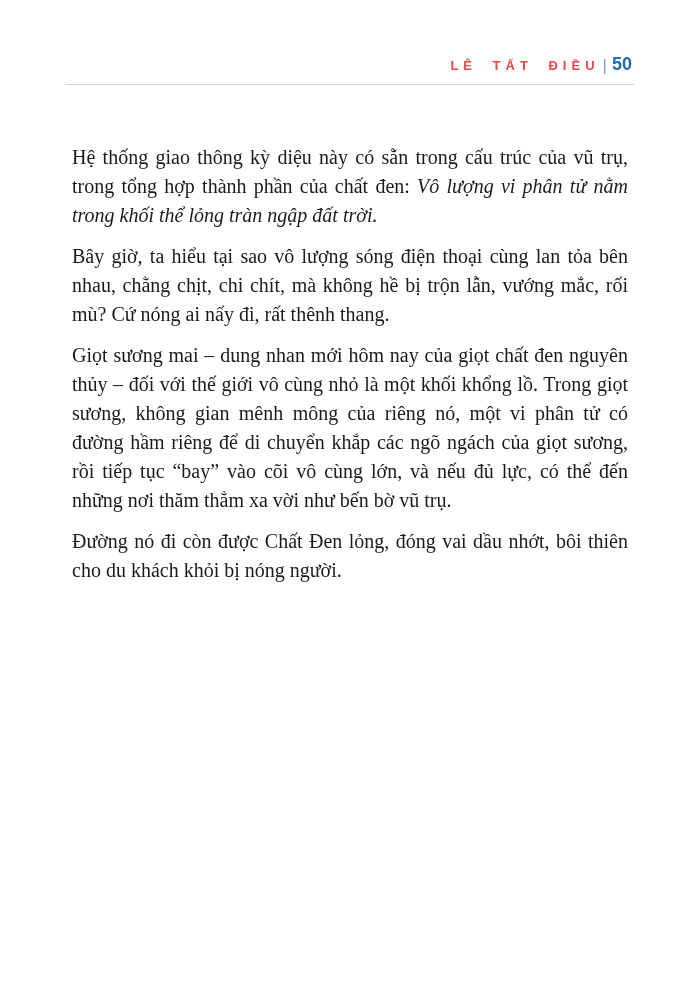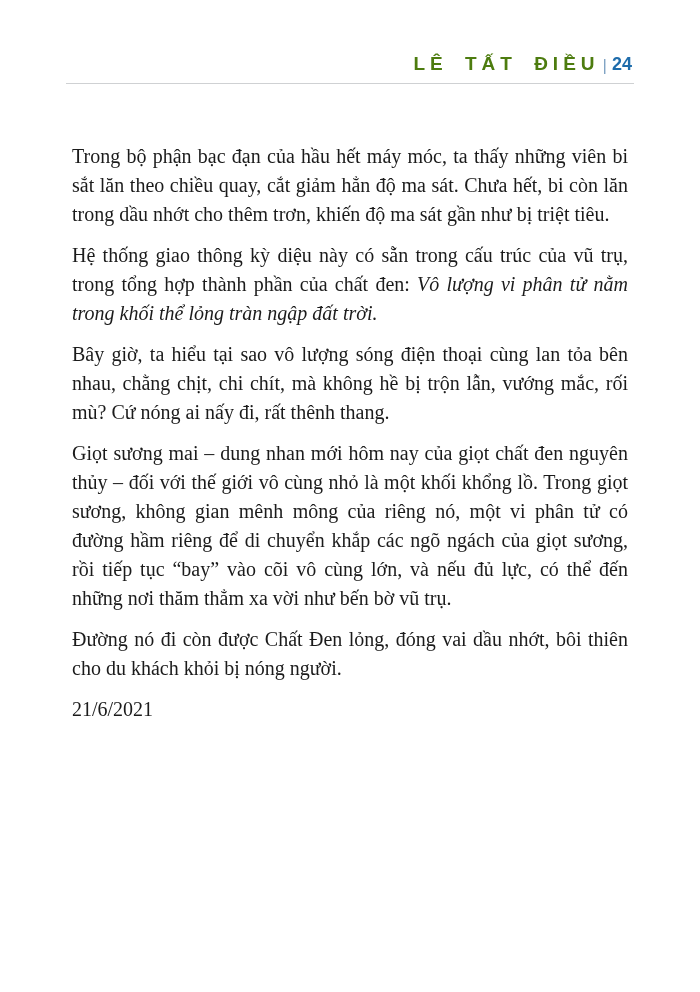--- a/index.html
+++ b/index.html
@@ -20,23 +20,23 @@
     color: #1b1b1b;
   }
   .running-header {
     text-align: right;
     font-family: "Liberation Sans", "DejaVu Sans", sans-serif;
     line-height: 20px;
     white-space: nowrap;
     padding-right: 2px;
   }
   .author-name {
-    color: #4d7c0f;
+    color: #ef4444;
     font-weight: 700;
-    font-size: 19px;
+    font-size: 13px;
     letter-spacing: 5px;
     word-spacing: 7px;
   }
   .header-separator {
     color: #7fa3c4;
     font-weight: 400;
     font-size: 17px;
     padding: 0 5px 0 3px;
     position: relative;
     top: 1px;
@@ -71,33 +71,31 @@
     line-height: 29px;
     text-align: left;
   }
 </style>
 </head>
 <body>
 
 <div class="page">
 
   <div class="running-header">
-    <span class="author-name">LÊ TẤT ĐIỀU</span><span class="header-separator">|</span><span class="page-number">24</span>
+    <span class="author-name">LÊ TẤT ĐIỀU</span><span class="header-separator">|</span><span class="page-number">50</span>
   </div>
 
   <hr class="header-rule">
 
   <div class="doc-body">
-    <p class="para">Trong bộ phận bạc đạn của hầu hết máy móc, ta thấy những viên bi sắt lăn theo chiều quay, cắt giảm hẳn độ ma sát. Chưa hết, bi còn lăn trong dầu nhớt cho thêm trơn, khiến độ ma sát gần như bị triệt tiêu.</p>
 
 
     <p class="para"><span>Hệ thống giao thông kỳ diệu này có sẵn trong cấu trúc của vũ trụ, trong tổng hợp thành phần của chất đen: </span><em>Vô lượng vi phân tử nằm trong khối thể lỏng tràn ngập đất trời.</em></p>
 
     <p class="para">Bây giờ, ta hiểu tại sao vô lượng sóng điện thoại cùng lan tỏa bên nhau, chằng chịt, chi chít, mà không hề bị trộn lẫn, vướng mắc, rối mù? Cứ nóng ai nấy đi, rất thênh thang.</p>
 
     <p class="para">Giọt sương mai – dung nhan mới hôm nay của giọt chất đen nguyên thủy – đối với thế giới vô cùng nhỏ là một khối khổng lồ. Trong giọt sương, không gian mênh mông của riêng nó, một vi phân tử có đường hầm riêng để di chuyển khắp các ngõ ngách của giọt sương, rồi tiếp tục “bay” vào cõi vô cùng lớn, và nếu đủ lực, có thể đến những nơi thăm thẳm xa vời như bến bờ vũ trụ.</p>
 
     <p class="para">Đường nó đi còn được Chất Đen lỏng, đóng vai dầu nhớt, bôi thiên cho du khách khỏi bị nóng người.</p>
 
-    <p class="doc-date">21/6/2021</p>
   </div>
 
 </div>
 
 </body></html>

